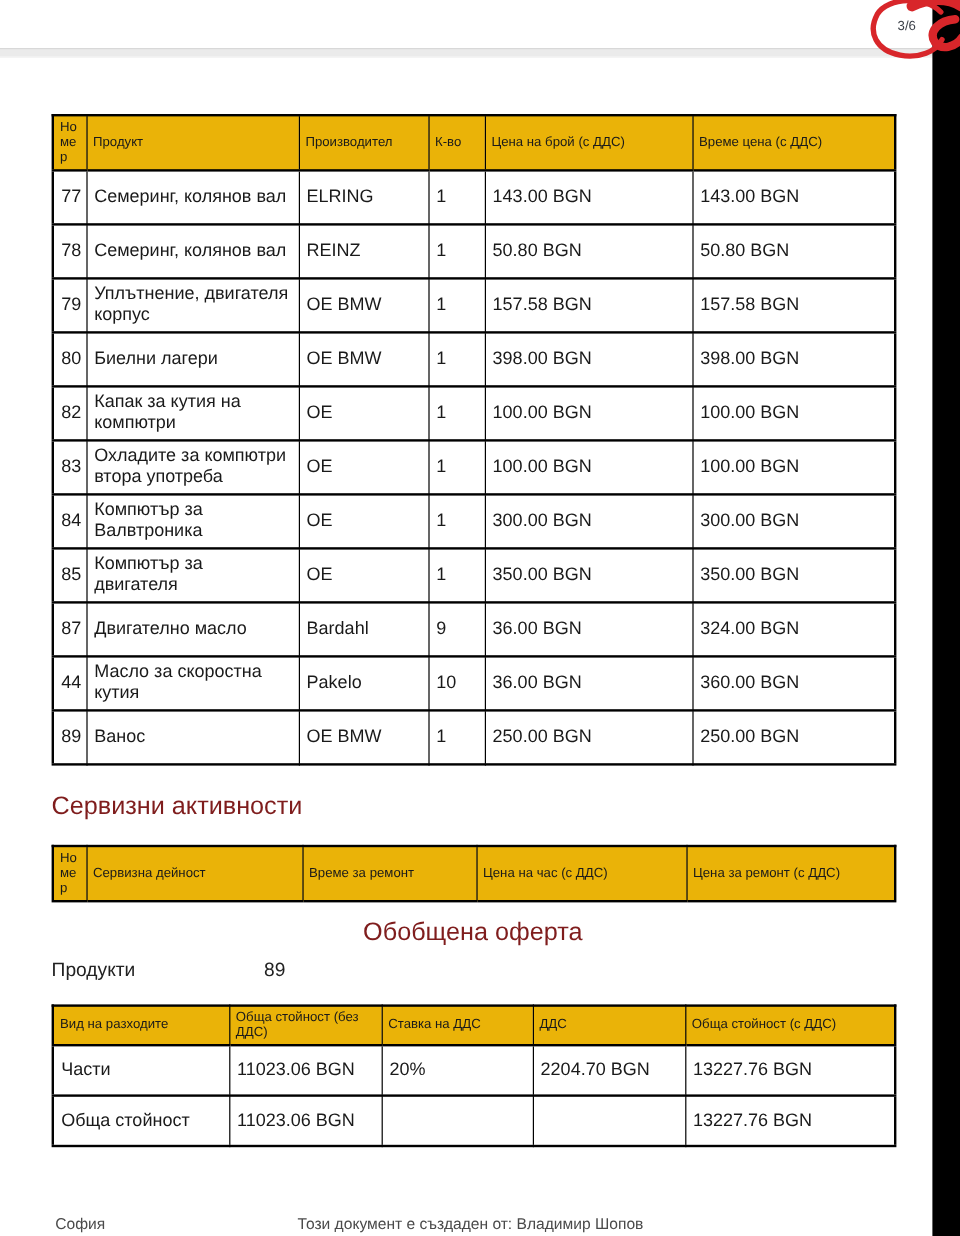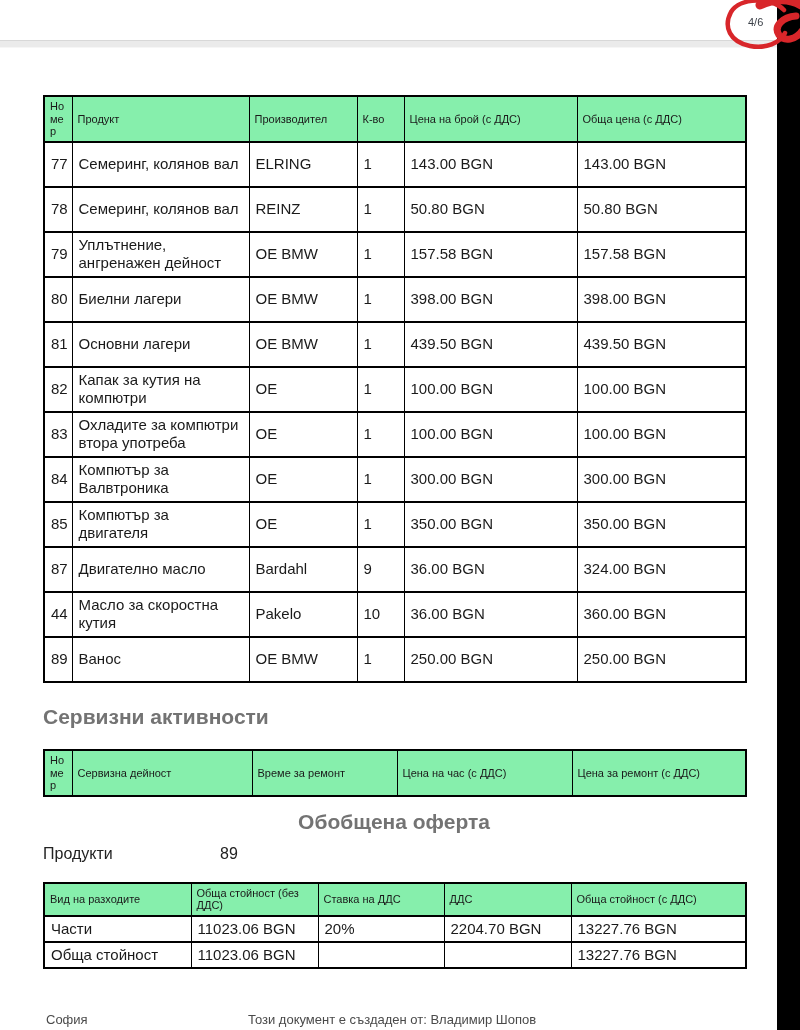--- a/index.html
+++ b/index.html
@@ -15,53 +15,53 @@
   .black-strip { position:absolute; right:0; top:0; width:23px; height:1030px; background:#000; z-index:2; }
 
   
   .annotation-svg { position:absolute; left:700px; top:0; width:100px; height:120px; z-index:5; pointer-events:none; }
 
   .content { position:absolute; left:43px; top:95px; width:702px; }
 
   table { border-collapse:collapse; table-layout:fixed; width:702px; background:#fff; }
   table.grid { border:2px solid #000; }
   .grid tr { border-bottom:2px solid #000; }
-  .grid th { background:#86efac; border-left:1px solid #000; border-right:1px solid #000;
+  .grid th { background:#eab308; border-left:1px solid #000; border-right:1px solid #000;
              border-bottom:2px solid #000; font-weight:normal; font-size:11px; text-align:left;
              padding:3px 5px; color:#1a1a1a; vertical-align:middle; line-height:1.15; }
   .grid td { border-left:1px solid #000; border-right:1px solid #000; font-size:15px;
              padding:2px 6px; vertical-align:middle; line-height:1.25; }
   th.num-col { word-break:break-all; }
 
   .products-table td { height:45px; }
   .products-table th { height:28px; }
 
-  .section-title { font-size:21px; font-weight:bold; color:#737373; }
+  .section-title { font-size:21px; font-weight:normal; color:#7f1d1d; }
   .title-services { margin-top:22px; }
   .title-summary { margin-top:13px;text-align:center; }
 
   .service-table { margin-top:20px; }
   .service-table th { height:31px; }
 
   .products-line { margin-top:11px; font-size:16px; color:#222; }
   .products-line .lbl { display:inline-block; width:177px; }
 
   .summary-table { margin-top:19px;border-radius:25px; }
   .summary-table th { height:21px; }
-  .summary-table td { height:26px; }
+  .summary-table td { height:42px; }
 
   .footer { position:absolute; left:0; top:1012px; width:745px; font-size:13px; color:#4a4a4a; }
   .footer .city { position:absolute; left:46px; top:0; }
   .footer .creator { position:absolute; right:-3px; top:0; text-align:left; width:500px; }
 </style>
 </head>
 <body>
 
 <div class="top-band"></div>
-<div class="page-indicator">4/6</div>
+<div class="page-indicator">3/6</div>
 <div class="black-strip"></div>
 
 <svg class="annotation-svg" viewBox="0 0 100 120">
   <path d="M 84 10 C 72 -3, 40 -3, 31 12 C 23 27, 30 42, 50 46 C 66 49, 80 43, 85 33" fill="none" stroke="#d8262a" stroke-width="4.5" stroke-linecap="round"></path>
   <path d="M 60 5 C 74 -2, 90 -2, 101 5" fill="none" stroke="#d8262a" stroke-width="9" stroke-linecap="round"></path>
   <path d="M 96 16 C 83 17, 73 26, 79 35 C 84 42, 96 40, 102 31" fill="none" stroke="#d8262a" stroke-width="7" stroke-linecap="round"></path>
 </svg>
 
 <div class="content">
 
@@ -74,21 +74,21 @@
         <col style="width:173px">
         <col style="width:169px">
     </colgroup>
     <thead>
       <tr>
         <th class="num-col">Номер</th>
         <th>Продукт</th>
         <th>Производител</th>
         <th>К-во</th>
         <th>Цена на брой (с ДДС)</th>
-        <th>Обща цена (с ДДС)</th>
+        <th>Време цена (с ДДС)</th>
       </tr>
     </thead>
     <tbody>
         <tr>
           <td>77</td>
           <td>Семеринг, колянов вал</td>
           <td>ELRING</td>
           <td>1</td>
           <td>143.00 BGN</td>
           <td>143.00 BGN</td>
@@ -96,41 +96,33 @@
         <tr>
           <td>78</td>
           <td>Семеринг, колянов вал</td>
           <td>REINZ</td>
           <td>1</td>
           <td>50.80 BGN</td>
           <td>50.80 BGN</td>
         </tr>
         <tr>
           <td>79</td>
-          <td>Уплътнение, ангренажен дейност</td>
+          <td>Уплътнение, двигателя корпус</td>
           <td>OE BMW</td>
           <td>1</td>
           <td>157.58 BGN</td>
           <td>157.58 BGN</td>
         </tr>
         <tr>
           <td>80</td>
           <td>Биелни лагери</td>
           <td>OE BMW</td>
           <td>1</td>
           <td>398.00 BGN</td>
           <td>398.00 BGN</td>
-        </tr>
-        <tr>
-          <td>81</td>
-          <td>Основни лагери</td>
-          <td>OE BMW</td>
-          <td>1</td>
-          <td>439.50 BGN</td>
-          <td>439.50 BGN</td>
         </tr>
         <tr>
           <td>82</td>
           <td>Капак за кутия на компютри</td>
           <td>OE</td>
           <td>1</td>
           <td>100.00 BGN</td>
           <td>100.00 BGN</td>
         </tr>
         <tr>

